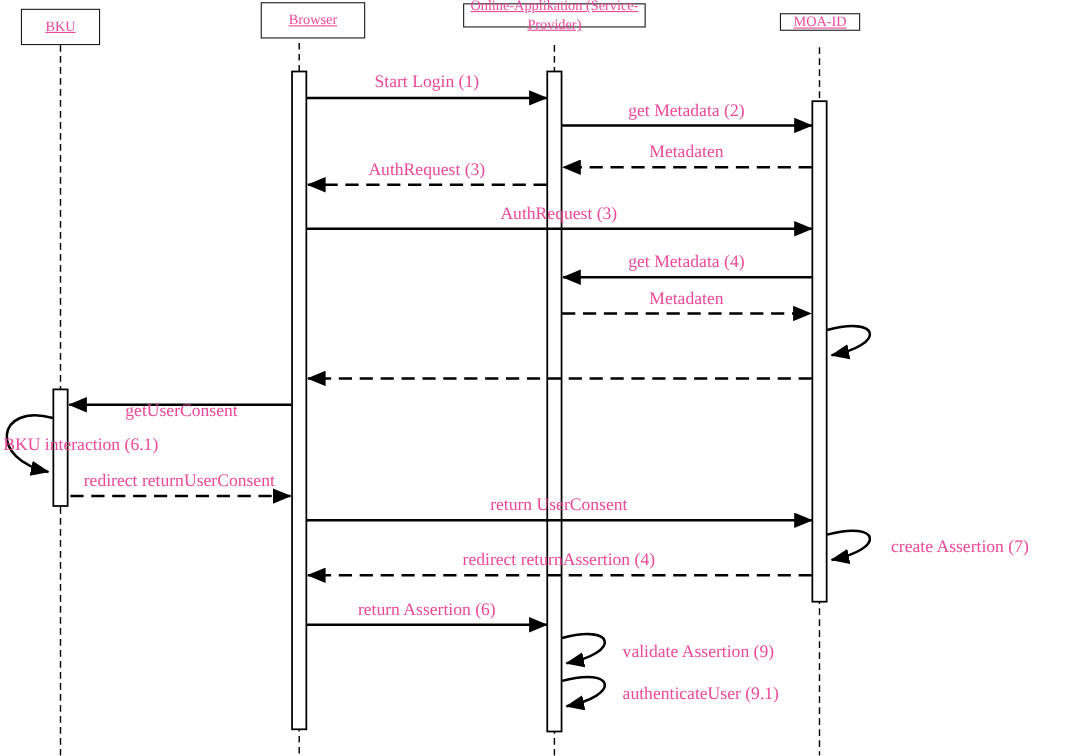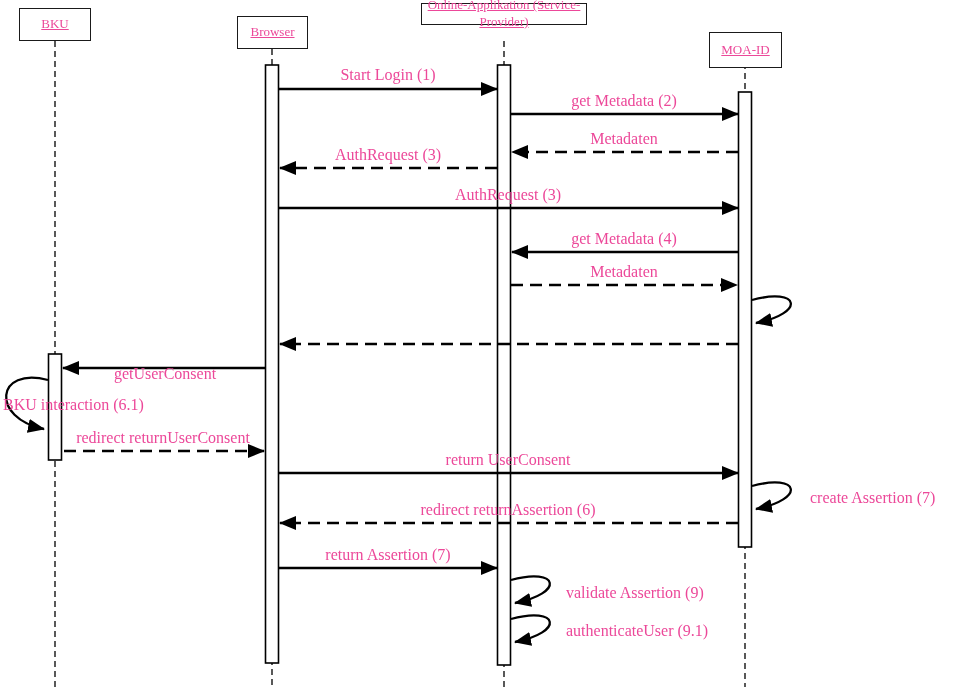--- a/index.html
+++ b/index.html
@@ -77,41 +77,41 @@
     <path d="M 752 486 C 800 473, 806 499, 756 509" fill="none" stroke="#000" stroke-width="2.3" marker-end="url(#arr)"></path>
     <line x1="738" y1="523" x2="280" y2="523" stroke="#000" stroke-width="2.3" stroke-dasharray="12 7" marker-end="url(#arr)"></line>
     <line x1="279" y1="568" x2="497" y2="568" stroke="#000" stroke-width="2.3" marker-end="url(#arr)"></line>
     <path d="M 511 580 C 559 567, 565 593, 515 603" fill="none" stroke="#000" stroke-width="2.3" marker-end="url(#arr)"></path>
     <path d="M 511 619 C 559 606, 565 632, 515 642" fill="none" stroke="#000" stroke-width="2.3" marker-end="url(#arr)"></path>
   </svg>
 
   <div class="actor-box" style="left:19px; top:8px; width:72px; height:33px;">
     <span class="al">BKU</span>
   </div>
-  <div class="actor-box" style="left:237px; top:16px; width:71px; height:33px;">
+  <div class="actor-box" style="left:237px; top:2px; width:95px; height:33px;">
     <span class="al">Browser</span>
   </div>
   <div class="actor-box" style="left:421px; top:3px; width:166px; height:22px;">
     <span class="al">Online-Applikation (Service-</span>
     <span class="al">Provider)</span>
   </div>
-  <div class="actor-box" style="left:709px; top:12px; width:73px; height:36px;margin-top:20px;">
+  <div class="actor-box" style="left:709px; top:12px; width:73px; height:16px;">
     <span class="al">MOA-ID</span>
   </div>
 
   <span class="msg-label centered" style="left:388px; top:66px;">Start Login (1)</span>
   <span class="msg-label centered" style="left:624px; top:92px;">get Metadata (2)</span>
   <span class="msg-label centered" style="left:624px; top:130px;">Metadaten</span>
   <span class="msg-label centered" style="left:388px; top:146px;">AuthRequest (3)</span>
   <span class="msg-label centered" style="left:508px; top:186px;">AuthRequest (3)</span>
   <span class="msg-label centered" style="left:624px; top:230px;">get Metadata (4)</span>
   <span class="msg-label centered" style="left:624px; top:263px;">Metadaten</span>
   <span class="msg-label centered" style="left:165px; top:347px;margin-top:18px;">getUserConsent</span>
   <span class="msg-label" style="left:3px; top:396px;">BKU interaction (6.1)</span>
   <span class="msg-label centered" style="left:163px; top:429px;">redirect returnUserConsent</span>
   <span class="msg-label centered" style="left:508px; top:451px;">return UserConsent</span>
   <span class="msg-label" style="left:810px; top:489px;">create Assertion (7)</span>
-  <span class="msg-label centered" style="left:508px; top:501px;">redirect returnAssertion (6)</span>
-  <span class="msg-label centered" style="left:388px; top:546px;">return Assertion (7)</span>
+  <span class="msg-label centered" style="left:508px; top:501px;">redirect returnAssertion (4)</span>
+  <span class="msg-label centered" style="left:388px; top:546px;">return Assertion (6)</span>
   <span class="msg-label" style="left:566px; top:584px;">validate Assertion (9)</span>
   <span class="msg-label" style="left:566px; top:622px;">authenticateUser (9.1)</span>
 
 </div>
 
 </body></html>

